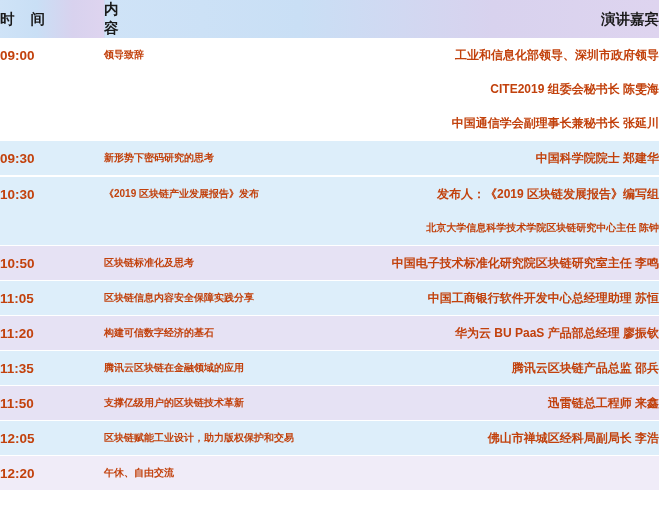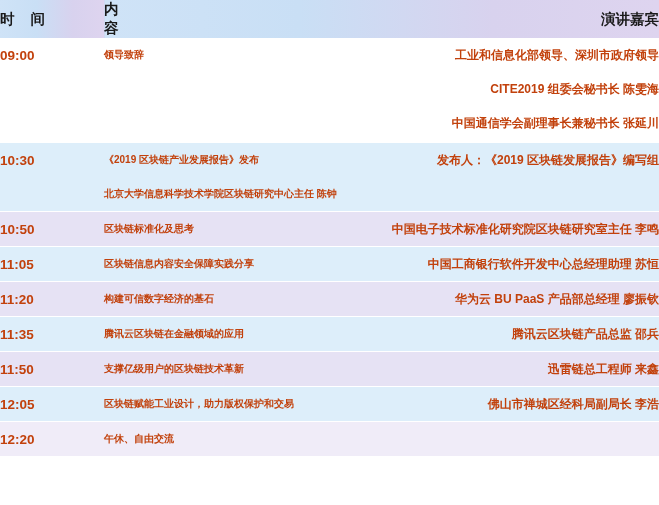--- a/index.html
+++ b/index.html
@@ -115,36 +115,41 @@
   </tr>
   <tr class="row band-a sub-row">
     <td class="cell-time"></td>
     <td class="cell-topic"></td>
     <td class="cell-guest">中国通信学会副理事长兼秘书长  张延川</td>
   </tr>
   <tr>
         <td class="divider" colspan="3"></td>
       </tr>
 
+  <tr class="row band-b">
+    <td class="cell-time">09:30</td>
+    <td class="cell-topic">新形势下密码研究的思考</td>
+    <td class="cell-guest">中国科学院院士  郑建华</td>
+  </tr>
   <tr>
         <td class="divider" colspan="3"></td>
       </tr>
 
   <tr>
         <td class="divider" colspan="3"></td>
       </tr>
 
   <tr class="row band-b">
     <td class="cell-time">10:30</td>
     <td class="cell-topic">《2019 区块链产业发展报告》发布</td>
     <td class="cell-guest">发布人：《2019 区块链发展报告》编写组</td>
   </tr>
   <tr class="row band-b sub-row">
     <td class="cell-time"></td>
-    <td class="cell-topic" colspan="2" style="text-align:left;padding-right:14px;">北京大学信息科学技术学院区块链研究中心主任  陈钟</td>
+    <td class="cell-topic" colspan="2" style="text-align:right;">北京大学信息科学技术学院区块链研究中心主任  陈钟</td>
   </tr>
   <tr>
         <td class="divider" colspan="3"></td>
       </tr>
 
   <tr class="row band-c">
     <td class="cell-time">10:50</td>
     <td class="cell-topic">区块链标准化及思考</td>
     <td class="cell-guest">中国电子技术标准化研究院区块链研究室主任  李鸣</td>
   </tr>

